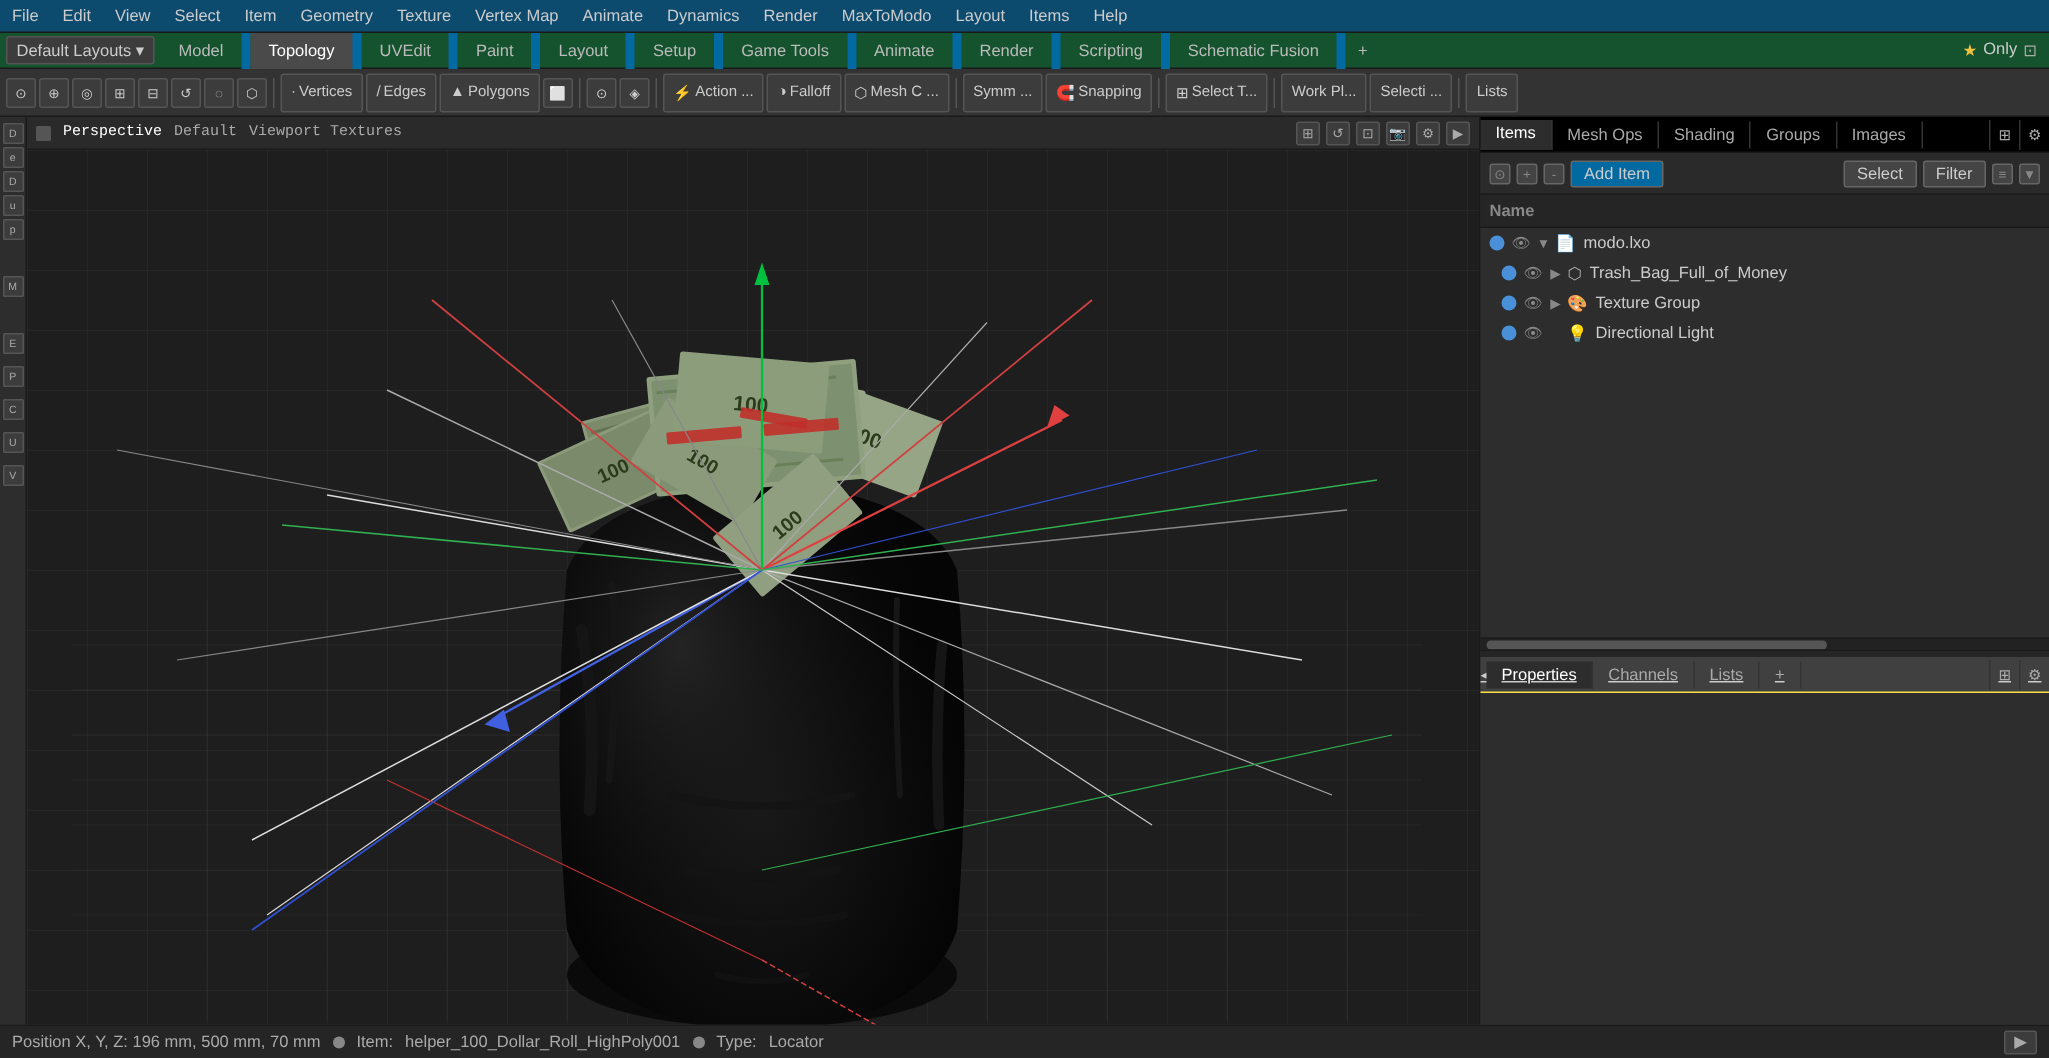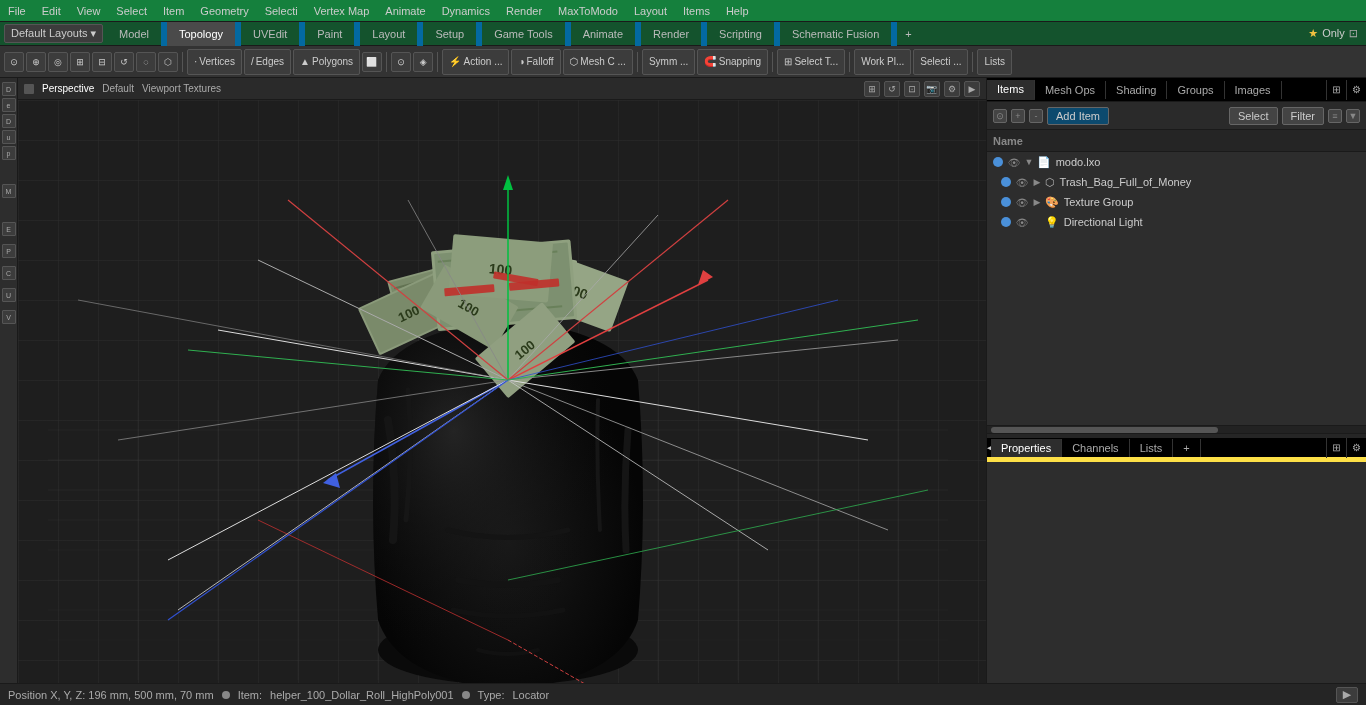--- a/index.html
+++ b/index.html
@@ -1,19 +1,19 @@
 <!DOCTYPE html>
 <html><head>
   <meta charset="utf-8">
   <style>
     * { margin: 0; padding: 0; box-sizing: border-box; }
     body { width: 1366px; height: 705px; overflow: hidden; background: #3a3a3a; font-family: Arial, sans-serif; font-size: 11px; color: #ccc; }
 
     
-    #menubar { display: flex; align-items: center; height: 22px; background: #15803d; border-bottom: 1px solid #1a1a1a; }
+    #menubar { display: flex; align-items: center; height: 22px; background: #0c4a6e; border-bottom: 1px solid #1a1a1a; }
     #menubar span { padding: 2px 8px; cursor: pointer; color: #ccc; font-size: 11px; }
 
     
     #layoutbar { display: flex; align-items: center; height: 24px; background: #14532d; border-bottom: 1px solid #1a1a1a; }
     #layoutbar .default-layouts { background: #3c3c3c; border: 1px solid #555; padding: 2px 6px; margin: 2px 4px; color: #ccc; font-size: 11px; border-radius: 2px; }
     #layoutbar .tab { padding: 3px 12px; cursor: pointer; color: #bbb; font-size: 11px; border-right: 6px solid #0369a1; height: 24px; display: flex; align-items: center; }
     #layoutbar .tab.active { background: #4a4a4a; color: #fff; }
     #layoutbar .plus-icon { padding: 3px 8px; cursor: pointer; color: #bbb; }
 
     
@@ -25,21 +25,21 @@
     
     #main { display: flex; height: calc(705px - 22px - 24px - 32px - 22px); }
 
     
     #left-sidebar { width: 18px; background: #2d2d2d; border-right: 1px solid #1a1a1a; display: flex; flex-direction: column; align-items: center; padding-top: 4px; gap: 2px; }
     .side-btn { width: 14px; height: 14px; background: #3c3c3c; border: 1px solid #555; border-radius: 1px; cursor: pointer; font-size: 7px; color: #aaa; display: flex; align-items: center; justify-content: center; }
 
     
     #viewport { flex: 1; position: relative; background: #222; overflow: hidden; }
     #viewport-header { display: flex; align-items: center; height: 22px; background: #2a2a2a; border-bottom: 1px solid #1a1a1a; padding: 0 6px; gap: 8px; }
-    .vp-label { font-size: 10px; color: #aaa; cursor: pointer; }
+    .vp-label { font-size: 10px; color: #aaa; cursor: pointer; font-family: Liberation Mono, monospace; }
     .vp-label.active { color: #fff; }
     .vp-controls { margin-left: auto; display: flex; gap: 4px; }
     .vp-ctrl-btn { width: 16px; height: 16px; background: #3c3c3c; border: 1px solid #555; border-radius: 2px; cursor: pointer; color: #aaa; font-size: 9px; display: flex; align-items: center; justify-content: center; }
 
     
     #viewport-canvas { width: 100%; height: calc(100% - 22px); position: relative; background: #1e1e1e; }
     
     
     .grid-bg { position: absolute; inset: 0; background-image: linear-gradient(rgba(80,80,80,0.15) 1px, transparent 1px), linear-gradient(90deg, rgba(80,80,80,0.15) 1px, transparent 1px); background-size: 40px 40px; }
 
@@ -51,41 +51,41 @@
     
     
     .panel-tabs { display: flex; align-items: center; height: 24px; background: #000000; border-bottom: 1px solid #1a1a1a; }
     .panel-tab { padding: 3px 10px; cursor: pointer; color: #aaa; font-size: 11px; border-right: 1px solid #333; }
     .panel-tab.active { background: #2d2d2d; color: #fff; border-bottom: 2px solid #2d2d2d; }
     .panel-tab-actions { margin-left: auto; display: flex; }
     .panel-icon-btn { width: 20px; height: 20px; display: flex; align-items: center; justify-content: center; cursor: pointer; color: #aaa; font-size: 10px; border-left: 1px solid #333; }
 
     
     .items-toolbar { display: flex; align-items: center; height: 28px; background: #2a2a2a; border-bottom: 1px solid #1a1a1a; padding: 0 6px; gap: 4px; }
-    .add-item-btn { background: #0c4a6e; border: 1px solid #666; padding: 2px 8px; color: #ccc; cursor: pointer; font-size: 11px; border-radius: 2px; }
+    .add-item-btn { background: #0369a1; border: 1px solid #666; padding: 2px 8px; color: #ccc; cursor: pointer; font-size: 11px; border-radius: 2px; }
     .select-btn { background: #444; border: 1px solid #666; padding: 2px 8px; color: #ccc; cursor: pointer; font-size: 11px; border-radius: 2px; }
     .filter-btn { background: #444; border: 1px solid #666; padding: 2px 8px; color: #ccc; cursor: pointer; font-size: 11px; border-radius: 2px; }
     .items-header { display: flex; align-items: center; height: 22px; background: #252525; border-bottom: 1px solid #1a1a1a; padding: 0 6px; font-weight: bold; }
     .items-header span { font-size: 11px; color: #888; }
 
     
     .scene-tree { flex: 1; background: #2d2d2d; overflow-y: auto; }
     .tree-item { display: flex; align-items: center; height: 20px; padding-left: 4px; cursor: pointer; gap: 2px; }
     .tree-vis-icon { width: 14px; height: 14px; display: flex; align-items: center; justify-content: center; color: #888; font-size: 10px; cursor: pointer; }
     .tree-expand { width: 12px; height: 12px; display: flex; align-items: center; justify-content: center; color: #888; font-size: 9px; cursor: pointer; }
     .tree-indent { padding-left: 12px; }
     .visibility-dot { width: 10px; height: 10px; border-radius: 50%; background: #888; margin: 0 2px; cursor: pointer; }
     .visibility-dot.active { background: #4a90d9; }
 
     
     .scrollbar-area { height: 8px; background: #222; border-top: 1px solid #1a1a1a; }
 
     
     #properties-panel { height: 250px; background: #2d2d2d; border-top: 1px solid #1a1a1a; display: flex; flex-direction: column; }
-    .prop-tabs { display: flex; align-items: center; height: 24px; background: #000000; border-bottom: 5px solid #fde047; }
+    .prop-tabs { display: flex; align-items: center; height: 24px; background: #404040; border-bottom: 1px solid #fde047; text-decoration: underline; }
     .prop-tab { padding: 3px 10px; cursor: pointer; color: #aaa; font-size: 11px; border-right: 1px solid #333; }
     .prop-tab.active { background: #2d2d2d; color: #fff; }
     .prop-content { flex: 1; background: #2d2d2d; }
     .prop-tab-icons { margin-left: auto; display: flex; }
 
     
     #statusbar { height: 22px; background: #252525; border-top: 1px solid #1a1a1a; display: flex; align-items: center; padding: 0 8px; gap: 8px; font-size: 11px; color: #aaa; }
     #command-input { flex: 1; background: #1e1e1e; border: 1px solid #444; color: #ccc; padding: 1px 4px; font-size: 11px; height: 16px; }
 
     
@@ -94,21 +94,21 @@
 </head>
 <body>
 
 <div id="menubar">
   <span>File</span>
   <span>Edit</span>
   <span>View</span>
   <span>Select</span>
   <span>Item</span>
   <span>Geometry</span>
-  <span>Selecti</span>
+  <span>Texture</span>
   <span>Vertex Map</span>
   <span>Animate</span>
   <span>Dynamics</span>
   <span>Render</span>
   <span>MaxToModo</span>
   <span>Layout</span>
   <span>Items</span>
   <span>Help</span>
 </div>
 

